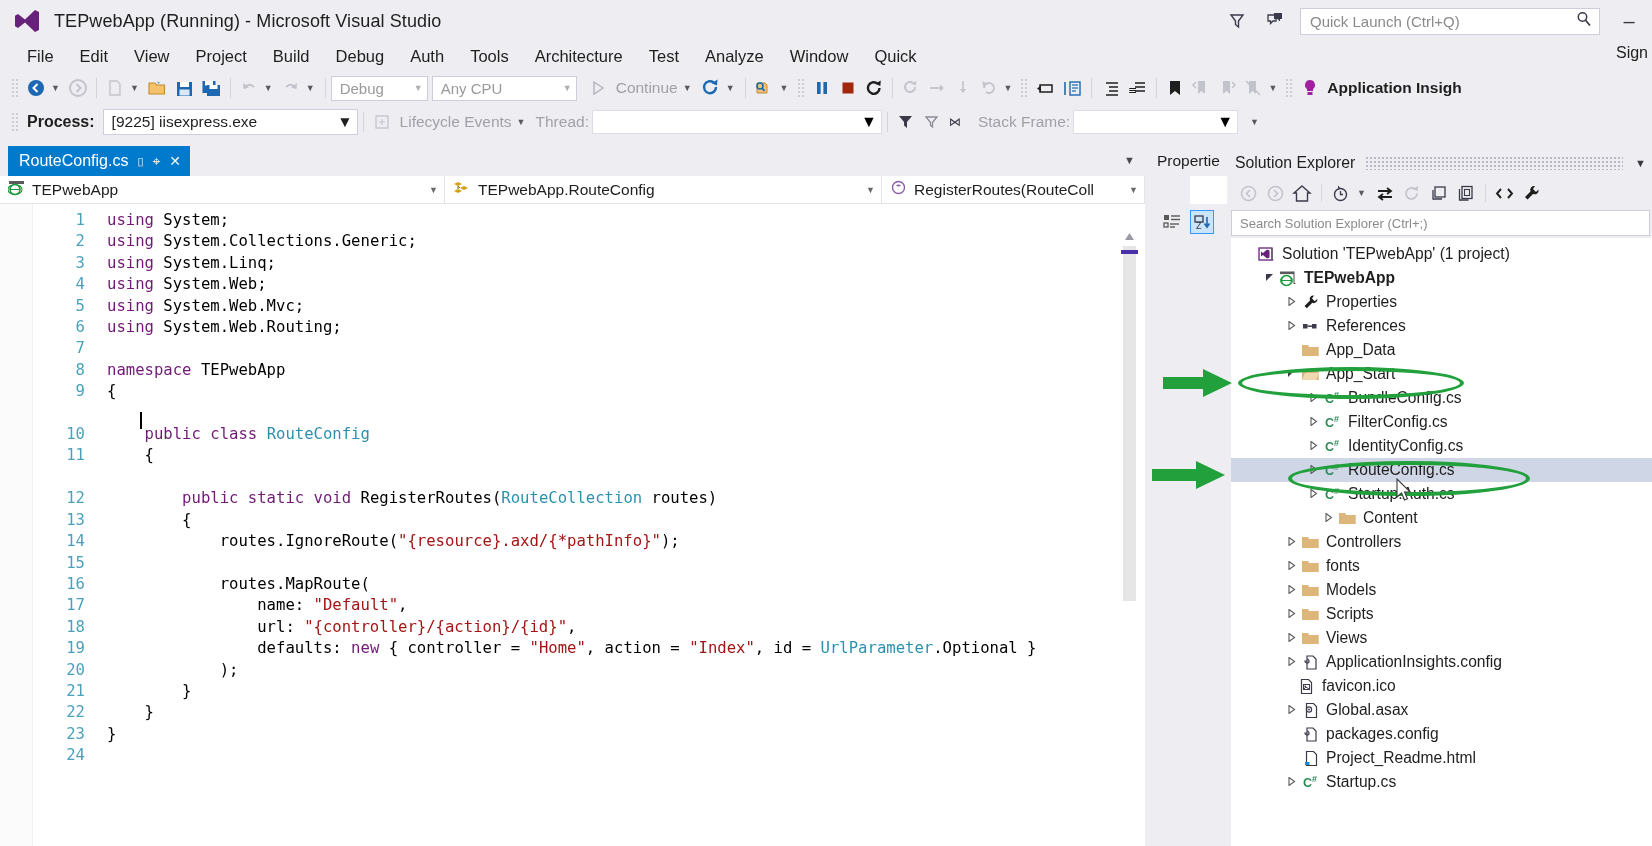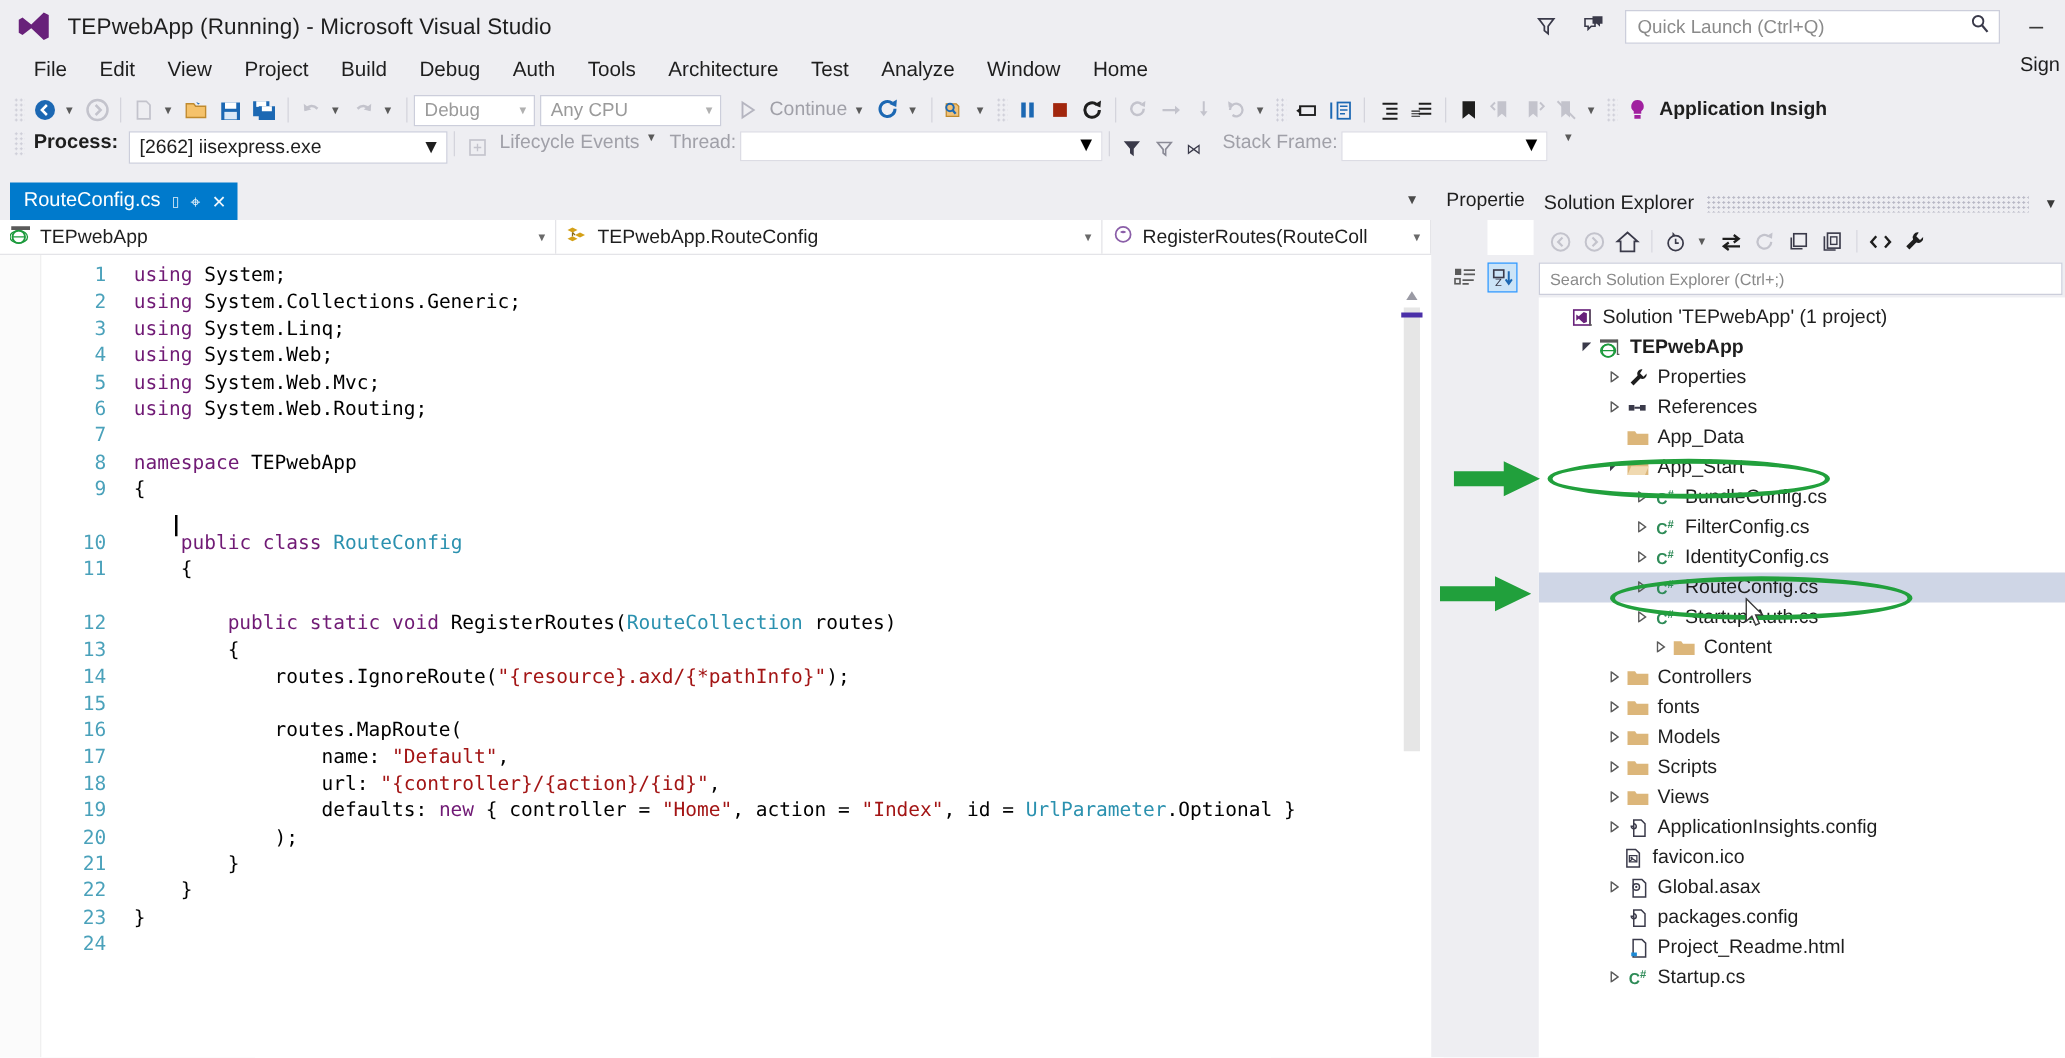--- a/index.html
+++ b/index.html
@@ -74,21 +74,21 @@
     font-size: 15px; color: #9a9a9a;
   }
   .combo .cval { flex: 1; white-space: nowrap; }
   .combo .cdrop { font-size: 9px; color: #b0b0b0; padding-left: 6px; }
   .tlabel { font-size: 15.5px; color: #a0a0a8; padding: 0 3px 0 5px; white-space: nowrap; }
   .tlabel-dark { font-size: 15.5px; color: #1e1e1e; padding: 0 4px; white-space: nowrap; }
 
   
   .toolbar2 {
     position: absolute; left: 0; top: 105px; width: 1652px; height: 33px;
-    display: flex; align-items: flex-start; padding-left: 8px;
+    display: flex; align-items: center; padding-left: 8px;
   }
   .proc-label { font-size: 16px; color: #1e1e1e; font-weight: bold; padding: 0 8px 0 4px; }
   .proc-combo {
     width: 255px; height: 26px; border: 1px solid #cccedb; background: #fff;
     display: flex; align-items: center; padding: 0 4px 0 8px;
     font-size: 15.5px; color: #1e1e1e;
   }
   .thread-combo {
     width: 290px; height: 24px; border: 1px solid #dcdce4; background: #fff;
     display: flex; align-items: center; padding: 0 4px;
@@ -303,21 +303,21 @@
     <div class="menu-item">View</div>
     <div class="menu-item">Project</div>
     <div class="menu-item">Build</div>
     <div class="menu-item">Debug</div>
     <div class="menu-item">Auth</div>
     <div class="menu-item">Tools</div>
     <div class="menu-item">Architecture</div>
     <div class="menu-item">Test</div>
     <div class="menu-item">Analyze</div>
     <div class="menu-item">Window</div>
-    <div class="menu-item">Home</div>
+    <div class="menu-item">Quick</div>
   </div>
   <div class="signin">Sign</div>
 
   <div class="toolbar">
     <div class="grip"></div>
     <span class="tbtn">
       <svg width="20" height="20" viewBox="0 0 20 20">
           <circle cx="10" cy="10" r="8" fill="#1c68b3"></circle>
           <path d="M11.5 6 L7.5 10 L11.5 14" fill="none" stroke="#fff" stroke-width="2"></path>
         </svg>
@@ -513,21 +513,21 @@
           <rect x="7.5" y="14" width="5" height="3" fill="#a0209f"></rect>
         </svg>
     </span>
     <span class="tlabel-dark" style="font-weight:bold">Application Insigh</span>
   </div>
 
   <div class="toolbar2">
     <div class="grip"></div>
     <span class="proc-label">Process:</span>
     <div class="proc-combo">
-      <span style="flex:1">[2662] iisexpress.exe</span>
+      <span style="flex:1">[9225] iisexpress.exe</span>
       <span class="cdrop">▼</span>
     </div>
     <div class="sep"></div>
     <span class="tbtn">
       <svg width="18" height="18" viewBox="0 0 18 18">
           <rect x="3" y="3" width="12" height="12" fill="none" stroke="#c3c3cc" stroke-width="1.3"></rect>
           <path d="M6 9 h6 M9 6 v6" stroke="#c3c3cc" stroke-width="1.1"></path>
         </svg>
     </span>
     <span class="tlabel">Lifecycle Events</span>

